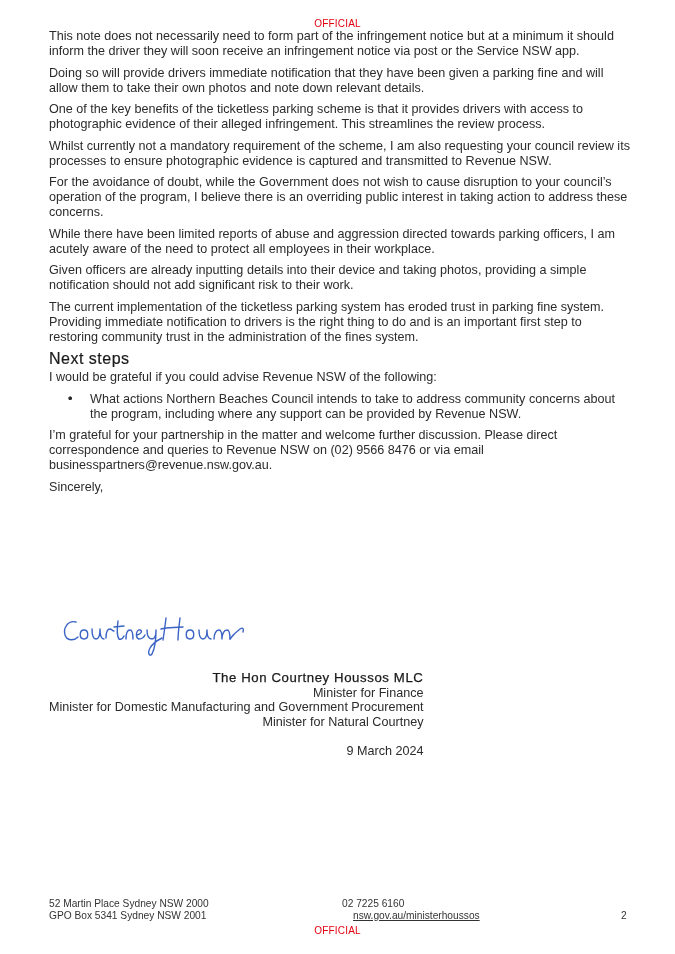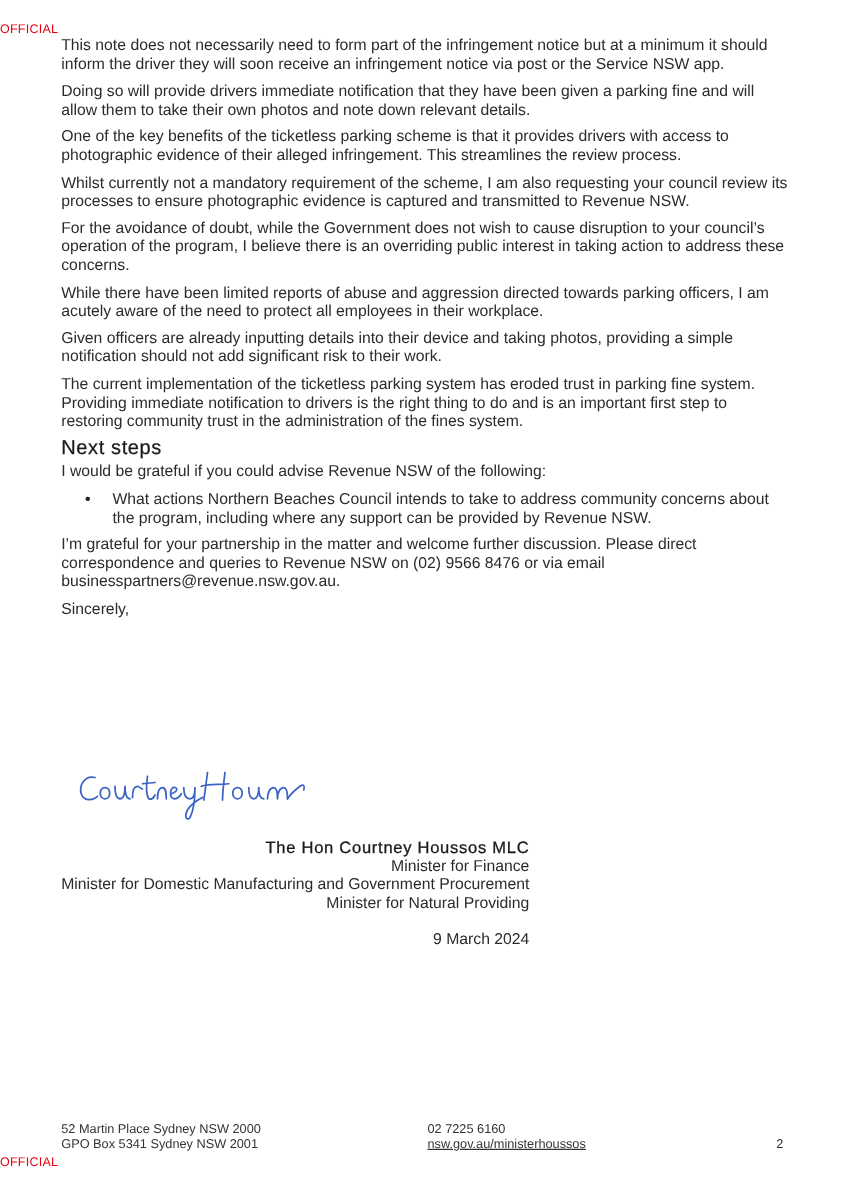--- a/index.html
+++ b/index.html
@@ -12,21 +12,21 @@
       height: 954px;
       position: relative;
       overflow: hidden;
       font-family: "Liberation Sans", "DejaVu Sans", sans-serif;
       color: #2b2b2b;
     }
     .classification {
       position: absolute;
       left: 0;
       width: 675px;
-      text-align: left;
+      text-align: center;
       color: #e3000f;
       font-size: 10px;
       letter-spacing: 0.2px;
     }
     .classification.top { top: 18px; }
     .classification.bottom { top: 925px; }
 
     .body-text {
       position: absolute;
       left: 49px;
@@ -94,20 +94,21 @@
       font-size: 10.2px;
       line-height: 12px;
       color: #333;
     }
     .footer.left { left: 49px; }
     .footer.mid { left: 342px; }
     .footer.page { left: 621px; top: 910px; }
     .footer a {
       color: #333;
       text-decoration: underline;
+      margin-left: 11px;
     }
   </style>
 </head>
 <body>
 
 <div class="classification top">OFFICIAL</div>
 
 <div class="body-text">
   <p>This note does not necessarily need to form part of the infringement notice but at a minimum it should inform the driver they will soon receive an infringement notice via post or the Service NSW app.</p>
   <p>Doing so will provide drivers immediate notification that they have been given a parking fine and will allow them to take their own photos and note down relevant details.</p>
@@ -168,21 +169,21 @@
 
       <path d="M168 27 C170 24, 174 20, 178 17 C181 15, 182 17, 181 20"></path>
     </g>
   </svg>
 </div>
 
 <div class="sign-block">
   <div class="name">The Hon Courtney Houssos MLC</div>
   <div>Minister for Finance</div>
   <div>Minister for Domestic Manufacturing and Government Procurement</div>
-  <div>Minister for Natural Providing</div>
+  <div>Minister for Natural Courtney</div>
   <div class="date">9 March 2024</div>
 </div>
 
 <div class="footer left">
   <div>52 Martin Place Sydney NSW 2000</div>
   <div>GPO Box 5341 Sydney NSW 2001</div>
 </div>
 
 <div class="footer mid">
   <div>02 7225 6160</div>

